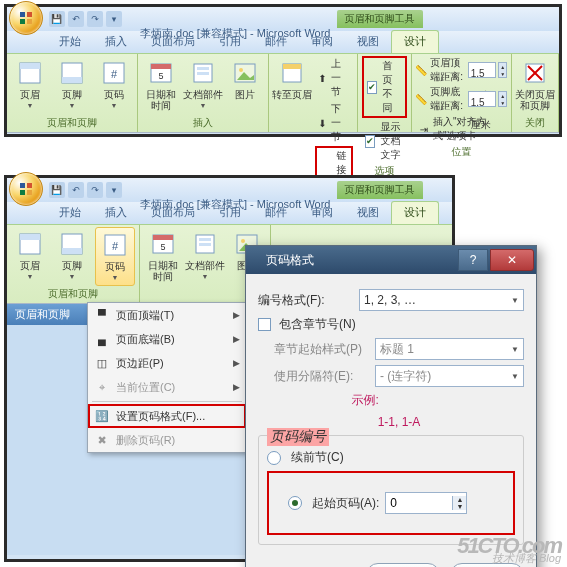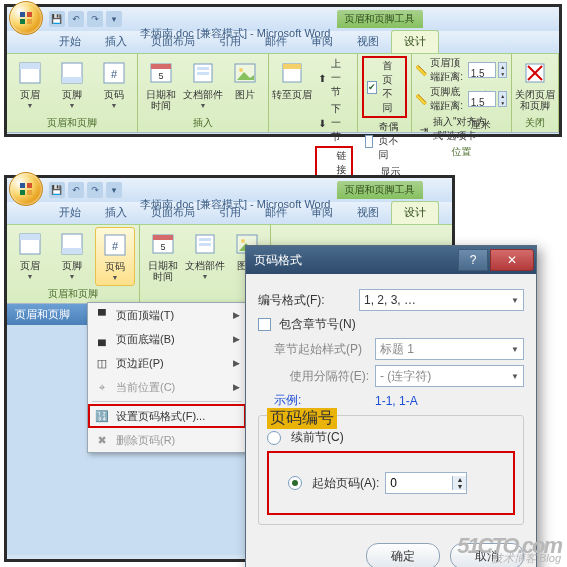--- a/index.html
+++ b/index.html
@@ -45,31 +45,31 @@
 .ddmenu { position:absolute; background:#f4f4f4; border:1px solid #9aa7b5; box-shadow:2px 2px 5px rgba(0,0,0,.3); width:158px; }
 .ddmenu .mitem { display:flex; align-items:center; padding:4px 6px; font-size:11px; gap:6px; cursor:pointer; }
 .ddmenu .mitem .mic { width:16px; height:16px; display:flex; align-items:center; justify-content:center; }
 .ddmenu .mitem .arr { margin-left:auto; font-size:9px; color:#555; }
 .ddmenu .sep { height:1px; background:#ccc; margin:2px 4px; }
 .ddmenu .dim { color:#999; }
 .hl-red-thin { outline:2px solid #d40000; outline-offset:-2px; }
 
 
 .dialog { position:absolute; width:290px; background:#f0f0f0; border:1px solid #5a6b7c; box-shadow:4px 4px 12px rgba(0,0,0,.4); }
-.dtitle { height:28px; background:linear-gradient(#4a6b8c,#2d4a6b); display:flex; align-items:center; color:#fff; font-size:12px; padding-left:8px; }
+.dtitle { height:28px; background:linear-gradient(#4a6b8c,#2d4a6b); display:flex; align-items:center; color:#fff; font-size:12px; padding-left:20px; }
 .dtitle .dbtns { margin-left:auto; display:flex; }
 .dtitle .dbtn { width:28px; height:20px; display:flex; align-items:center; justify-content:center; font-size:12px; color:#fff; background:linear-gradient(#6b8cad,#4a6b8c); border:1px solid #3d5a77; margin-right:2px; }
 .dtitle .dbtn.close { background:linear-gradient(#d46a6a,#b23a3a); border-color:#8c2d2d; border-radius:0 3px 3px 0; width:42px; }
 .dbody { padding:10px 12px 8px; font-size:12px; }
 .drow { display:flex; align-items:center; margin:5px 0; gap:6px; }
 .drow .dlabel { width:95px; }
 .dsel { flex:1; background:#fff; border:1px solid #9bb2cc; height:20px; display:flex; align-items:center; padding:0 4px; justify-content:space-between;gap:6px; }
 .dsel .sarr { font-size:8px; color:#555; }
 .fieldset { border:1px solid #ccc; border-radius:3px; margin:6px 0 0; padding:8px 8px 4px; position:relative; }
-.fieldset .leg { position:absolute; top:-8px; left:8px; background:#eab308; padding:0 3px; font-size:16px; }
+.fieldset .leg { position:absolute; top:-8px; left:8px; background:#fca5a5; padding:0 3px; font-size:14px;font-style:italic; }
 .radio { width:12px; height:12px; border:1px solid #7a9cbf; border-radius:50%; background:#fff; display:inline-flex; align-items:center; justify-content:center; margin-right:4px; }
 .radio.on::after { content:""; width:6px; height:6px; border-radius:50%; background:#2d6b2d; }
 .spinbox { background:#fff; border:1px solid #9bb2cc; height:20px; width:80px; display:flex; align-items:center; }
 .spinbox input { border:none; width:58px; padding:0 4px; font-size:12px; outline:none; }
 .spinbox .sar { width:18px; display:flex; flex-direction:column; border-left:1px solid #9bb2cc; }
 .spinbox .sar span { flex:1; display:flex; align-items:center; justify-content:center; font-size:7px; background:#e8eef5; cursor:pointer; }
 .btns { display:flex; justify-content:flex-end; gap:10px; padding:10px 12px; }
 .btn { width:72px; height:24px; background:linear-gradient(#fefefe,#e3e8ee); border:1px solid #8fa3b8; border-radius:12px; display:flex; align-items:center; justify-content:center; font-size:12px; cursor:pointer; }
 
 .watermark { position:absolute; right:6px; bottom:2px; color:#b8b8b8; font-size:11px; text-align:right; line-height:13px; font-style:italic; }
@@ -209,24 +209,20 @@
       <div class="label">导航</div>
     </div>
     <div class="group">
       <div class="items">
         <div class="col">
           <div class="smallbtn hl-red">
               <span class="chk">✔</span>
               <span>首页不同</span>
             </div>
           <div class="smallbtn">
-              <span class="chk"></span>
-              <span>奇偶页不同</span>
-            </div>
-          <div class="smallbtn">
               <span class="chk">✔</span>
               <span>显示文档文字</span>
             </div>
         </div>
       </div>
       <div class="label">选项</div>
     </div>
     <div class="group">
       <div class="items">
         <div class="col">
@@ -434,28 +430,28 @@
       <span class="chk"></span>
       <span>包含章节号(N)</span>
     </div>
     <div class="drow" style="padding-left:16px; color:#888;">
       <div class="dlabel">章节起始样式(P)</div>
       <div class="dsel" style="color:#888;">
           <span>标题 1</span>
           <span class="sarr">▼</span>
         </div>
     </div>
-    <div class="drow" style="padding-left:16px; color:#888;text-align:right;">
+    <div class="drow" style="padding-left:16px; color:#888;">
       <div class="dlabel">使用分隔符(E):</div>
       <div class="dsel" style="color:#888;">
           <span>-  (连字符)</span>
           <span class="sarr">▼</span>
         </div>
     </div>
-    <div class="drow" style="padding-left:16px; color:#1d4ed8;">
+    <div class="drow" style="padding-left:16px; color:#be185d;flex-direction:column;">
       <div class="dlabel">示例:</div>
       <div>1-1, 1-A</div>
     </div>
     <div class="fieldset">
       <div class="leg">页码编号</div>
       <div class="drow">
         <span class="radio"></span>
         <span>续前节(C)</span>
       </div>
       <div class="drow hl-red" style="padding:19px;">

